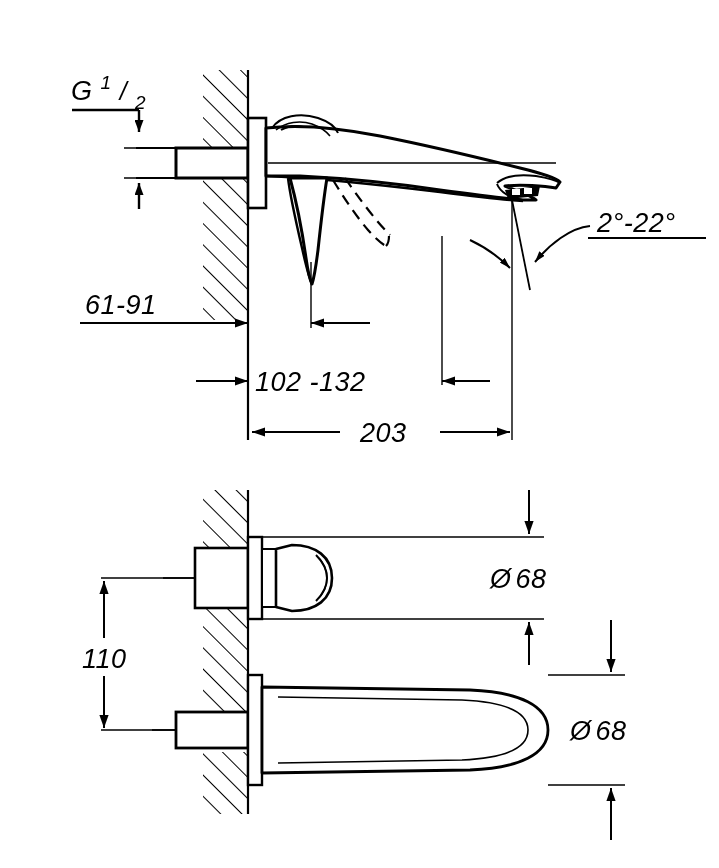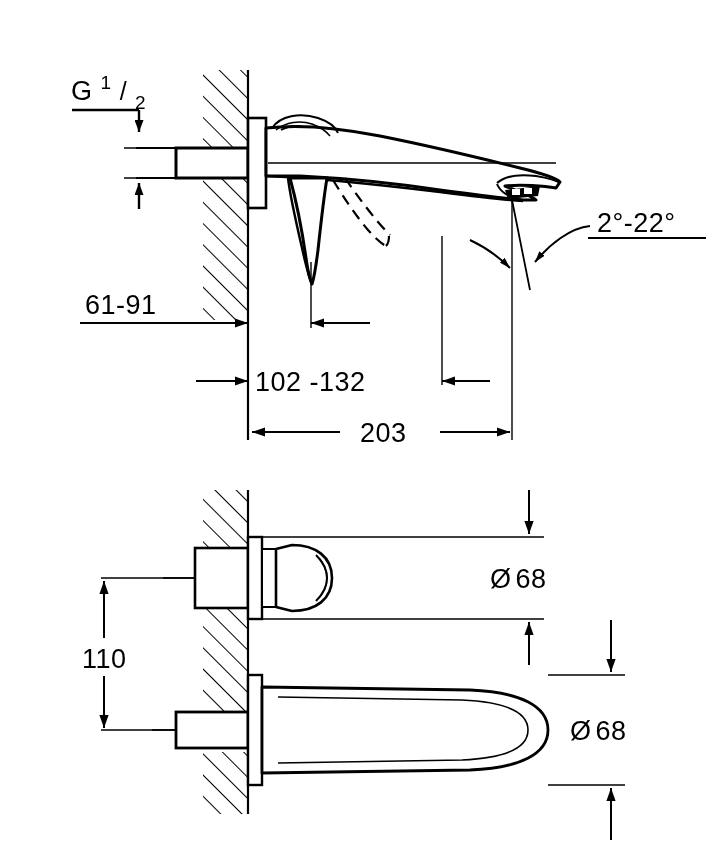--- a/index.html
+++ b/index.html
@@ -4,21 +4,21 @@
 <title>Technical Drawing</title>
 <style>
   html,body{margin:0;padding:0;background:#ffffff;}
   body{
     width:719px;height:868px;
     font-family:"Liberation Sans", sans-serif;
     color:#000000;
     overflow:hidden;
     position:relative;
   }
-  #drawing-root{position:relative;width:719px;height:684px;}
+  #drawing-root{position:relative;width:719px;height:684px;font-style:italic;}
   svg#tech-drawing{display:block;width:719px;height:868px;background:#ffffff;}
   .dim-text{
     font-family:"Liberation Sans", sans-serif;
     font-size:27px;
     fill:#000000;
     letter-spacing:0.5px;
   }
 </style>
 </head>
 <body>

